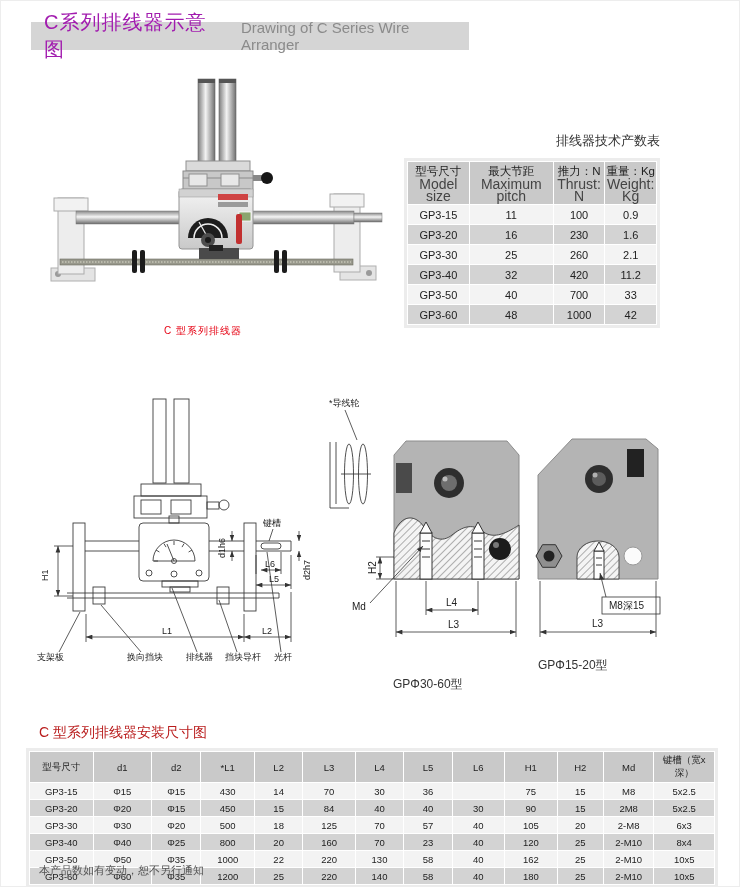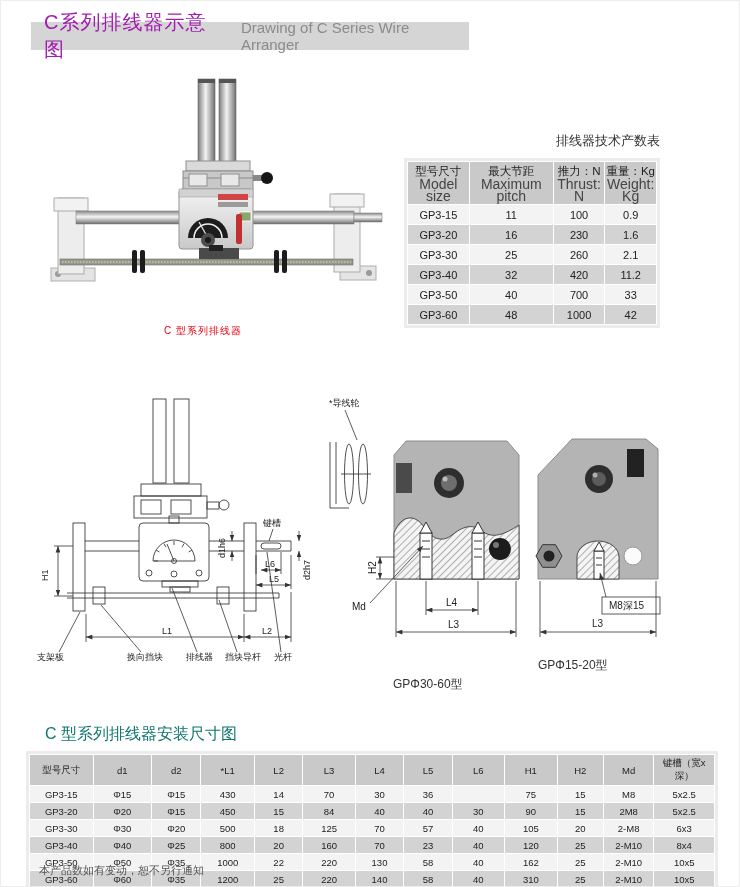--- a/index.html
+++ b/index.html
@@ -21,21 +21,21 @@
   table.datatbl tr:nth-child(even) td{background:#d3d3d3;}
   table.spec th .zh{font-size:11.5px;color:#222;line-height:14px;}
   table.spec th .en{font-size:14px;color:#444;line-height:12px;}
   table.spec td{font-size:11px;height:17px;}
   
   .caption-red{position:absolute;left:163px;top:323px;color:#e60012;font-size:10px;letter-spacing:1px;}
   
   .caption-part{position:absolute;font-size:12px;color:#333;width:130px;text-align:left;}
   
   .dim-block{position:absolute;left:25px;top:723px;width:692px;}
-  .dim-title{font-size:16px;color:#0f766e;margin:0 0 6px 19px;}
+  .dim-title{font-size:14px;color:#b91c1c;margin:0 0 6px 13px;}
   table.dim th{font-size:9.5px;color:#222;height:18px;}
   table.dim td{font-size:9.5px;height:14px;}
   
   .footer{position:absolute;left:38px;top:862px;font-size:11px;color:#555;}
   
   .abs{position:absolute;}
   svg text{font-family:"Liberation Sans","DejaVu Sans",sans-serif;}
 </style>
 </head>
 <body>
@@ -470,21 +470,21 @@
             <tr>
               <td>GP3-60</td>
               <td>Φ60</td>
               <td>Φ35</td>
               <td>1200</td>
               <td>25</td>
               <td>220</td>
               <td>140</td>
               <td>58</td>
               <td>40</td>
-              <td>310</td>
+              <td>180</td>
               <td>25</td>
               <td>2-M10</td>
               <td>10x5</td>
             </tr>
           </tbody>
       </table>
     </div>
   </div>
 
   <div class="footer">本产品数如有变动，恕不另行通知</div>

